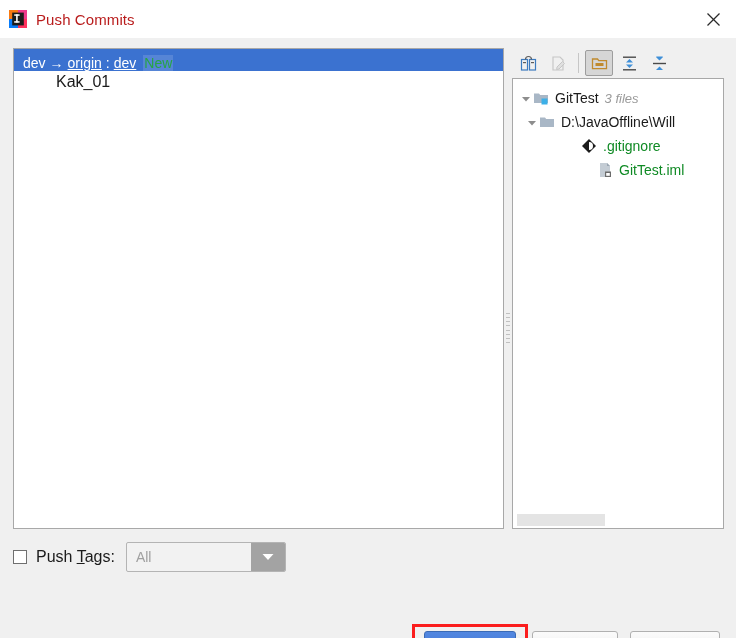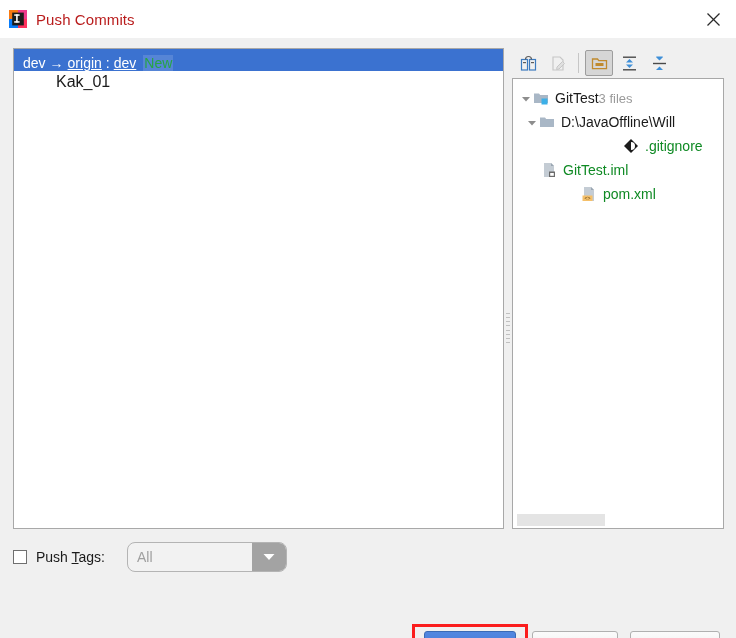--- a/index.html
+++ b/index.html
@@ -189,21 +189,21 @@
     display: flex; align-items: center; justify-content: center;
   }
   .tr-icon {
     width: 16px; height: 16px;
     flex: 0 0 auto;
     margin-right: 6px;
     position: relative;
   }
   .tr-label { color: #1a1a1a; }
   .tr-label.green { color: #0f8a24; }
-  .tr-count { color: #9a9a9a; margin-left: 0; font-size: 13px; }
+  .tr-count { color: #9a9a9a; margin-left: 6px; font-size: 13px; font-style: italic; }
 
   .hscroll-track {
     position: absolute;
     left: 1px;
     bottom: 1px;
     width: 210px;
     height: 14px;
     background: #ffffff;
   }
   .hscroll-thumb {
@@ -223,31 +223,31 @@
     display: flex;
     align-items: center;
   }
   .chk {
     width: 14px; height: 14px;
     border: 1px solid #6f6f6f;
     background: #fff;
     box-sizing: border-box;
     margin-right: 9px;
   }
-  .pushtags-label { font-size: 14px; color: #1b1b1b; margin-right: 22px; }
+  .pushtags-label { font-size: 16px; color: #1b1b1b; margin-right: 11px; }
   .pushtags-label u { text-decoration: underline; }
   .combo {
     width: 160px;
     height: 30px;
     border: 1px solid #b4b4b4;
     background: #f2f2f2;
     box-sizing: border-box;
     display: flex;
     align-items: center;
-    border-radius: 8px;
+    border-radius: 2px;
     overflow: hidden;
   }
   .combo-value {
     flex: 1;
     padding-left: 9px;
     color: #a0a0a0;
     font-size: 14px;
   }
   .combo-arrow {
     width: 34px;
@@ -434,53 +434,42 @@
               </svg>
           </span>
           <span class="tr-icon">
             <svg width="16" height="16" viewBox="0 0 16 16">
               <path d="M1 3.5 h5 l1.2 1.5 h7.8 v8 h-14 z" fill="#a9b7c6"></path>
             </svg>
           </span>
           <span class="tr-label">D:\JavaOffline\Will</span>
         </div>
 
-        <div class="tree-row" style="padding-left:68px;margin-left:42px;">
+        <div class="tree-row" style="padding-left:68px;">
           <span class="tr-icon">
             <svg width="16" height="16" viewBox="0 0 16 16">
               <path d="M8 1 L15 8 L8 15 L1 8 Z" fill="#1c1c1c"></path>
               <path d="M8 4 a4 4 0 0 1 0 8 z" fill="#ffffff"></path>
             </svg>
           </span>
           <span class="tr-label green">.gitignore</span>
         </div>
 
-        <div class="tree-row" style="padding-left:28px;">
+        <div class="tree-row" style="padding-left:84px;">
           <span class="tr-icon">
             <svg width="16" height="16" viewBox="0 0 16 16">
               <path d="M3 1 h7 l3 3 v11 h-10 z" fill="#c4ccd4"></path>
               <path d="M10 1 v3 h3 z" fill="#9aa6b2"></path>
               <rect x="8" y="9.5" width="6" height="5.5" fill="#6b6b6b"></rect>
               <rect x="9.2" y="11" width="3.6" height="2.8" fill="#ffffff"></rect>
             </svg>
           </span>
           <span class="tr-label green">GitTest.iml</span>
         </div>
 
-        <div class="tree-row" style="padding-left:68px;">
-          <span class="tr-icon">
-            <svg width="16" height="16" viewBox="0 0 16 16">
-              <path d="M3 1 h7 l3 3 v11 h-10 z" fill="#c4ccd4"></path>
-              <path d="M10 1 v3 h3 z" fill="#9aa6b2"></path>
-              <rect x="1.5" y="9.5" width="10" height="5.5" fill="#f5c06a"></rect>
-              <text x="6.5" y="14" font-size="5.2" text-anchor="middle" fill="#5a4215" font-family="'Liberation Sans', sans-serif">&lt;&gt;</text>
-            </svg>
-          </span>
-          <span class="tr-label green">pom.xml</span>
-        </div>
 
       </div>
 
       <div class="hscroll-track">
         <div class="hscroll-thumb"></div>
       </div>
     </div>
   </div>
 
   <div class="pushtags-row">

